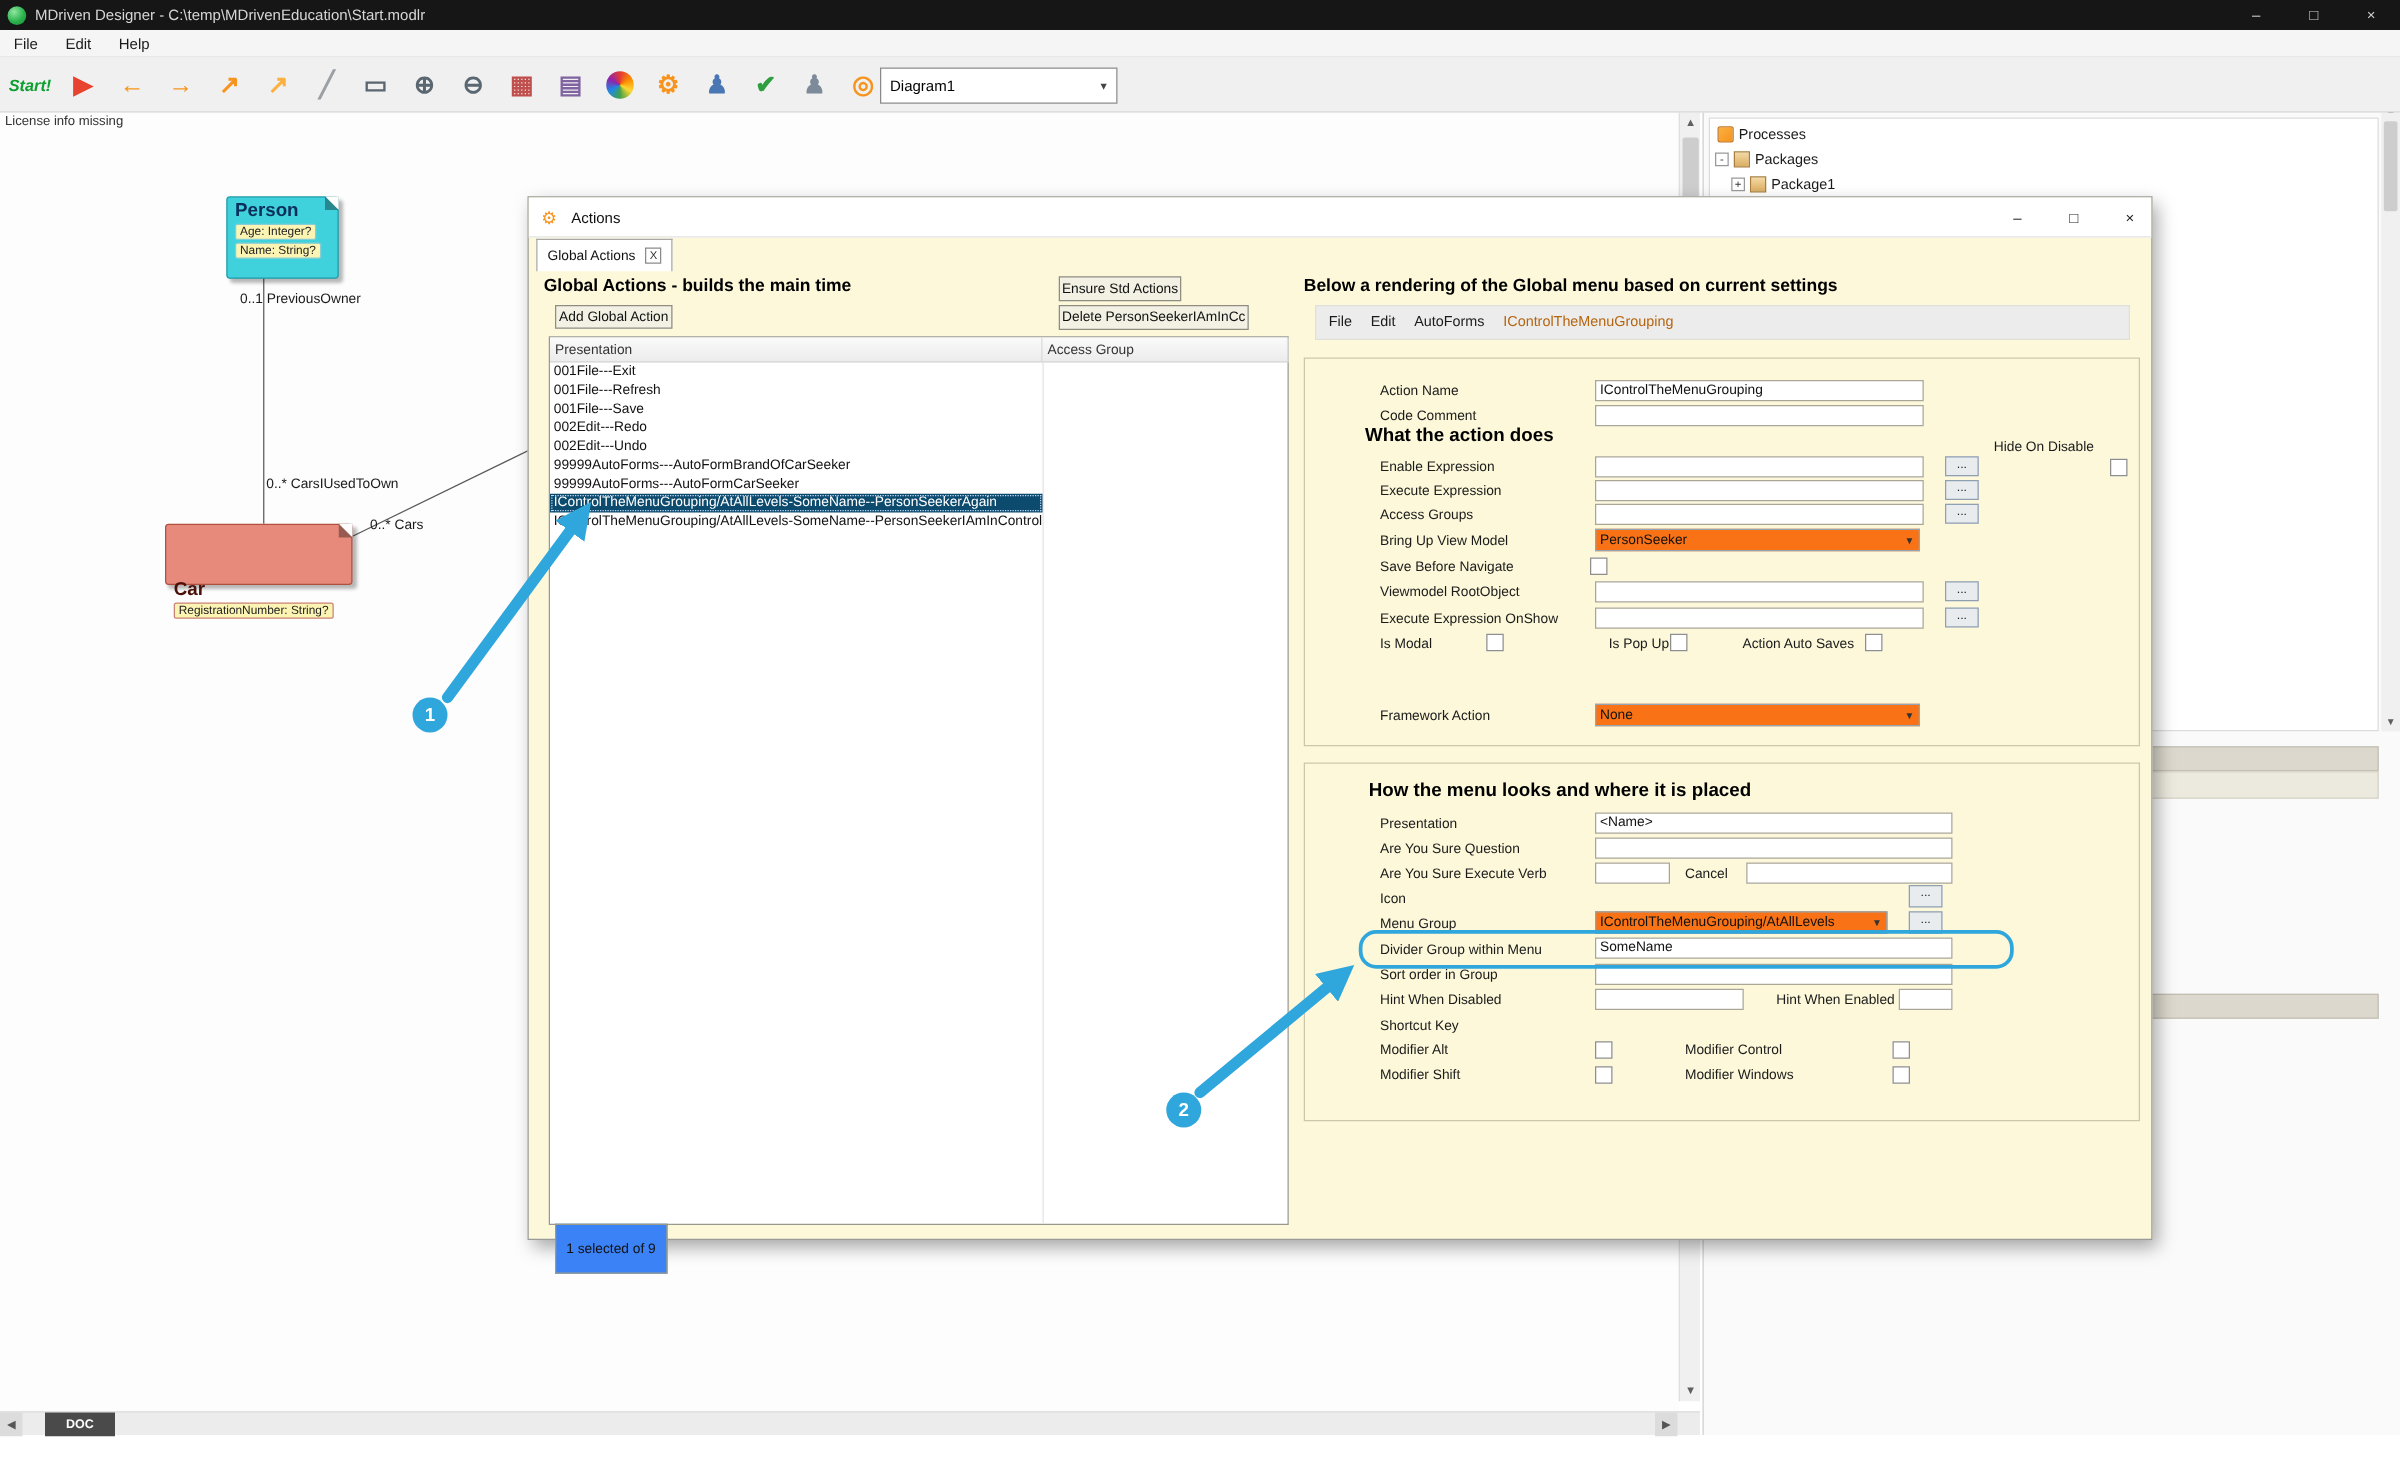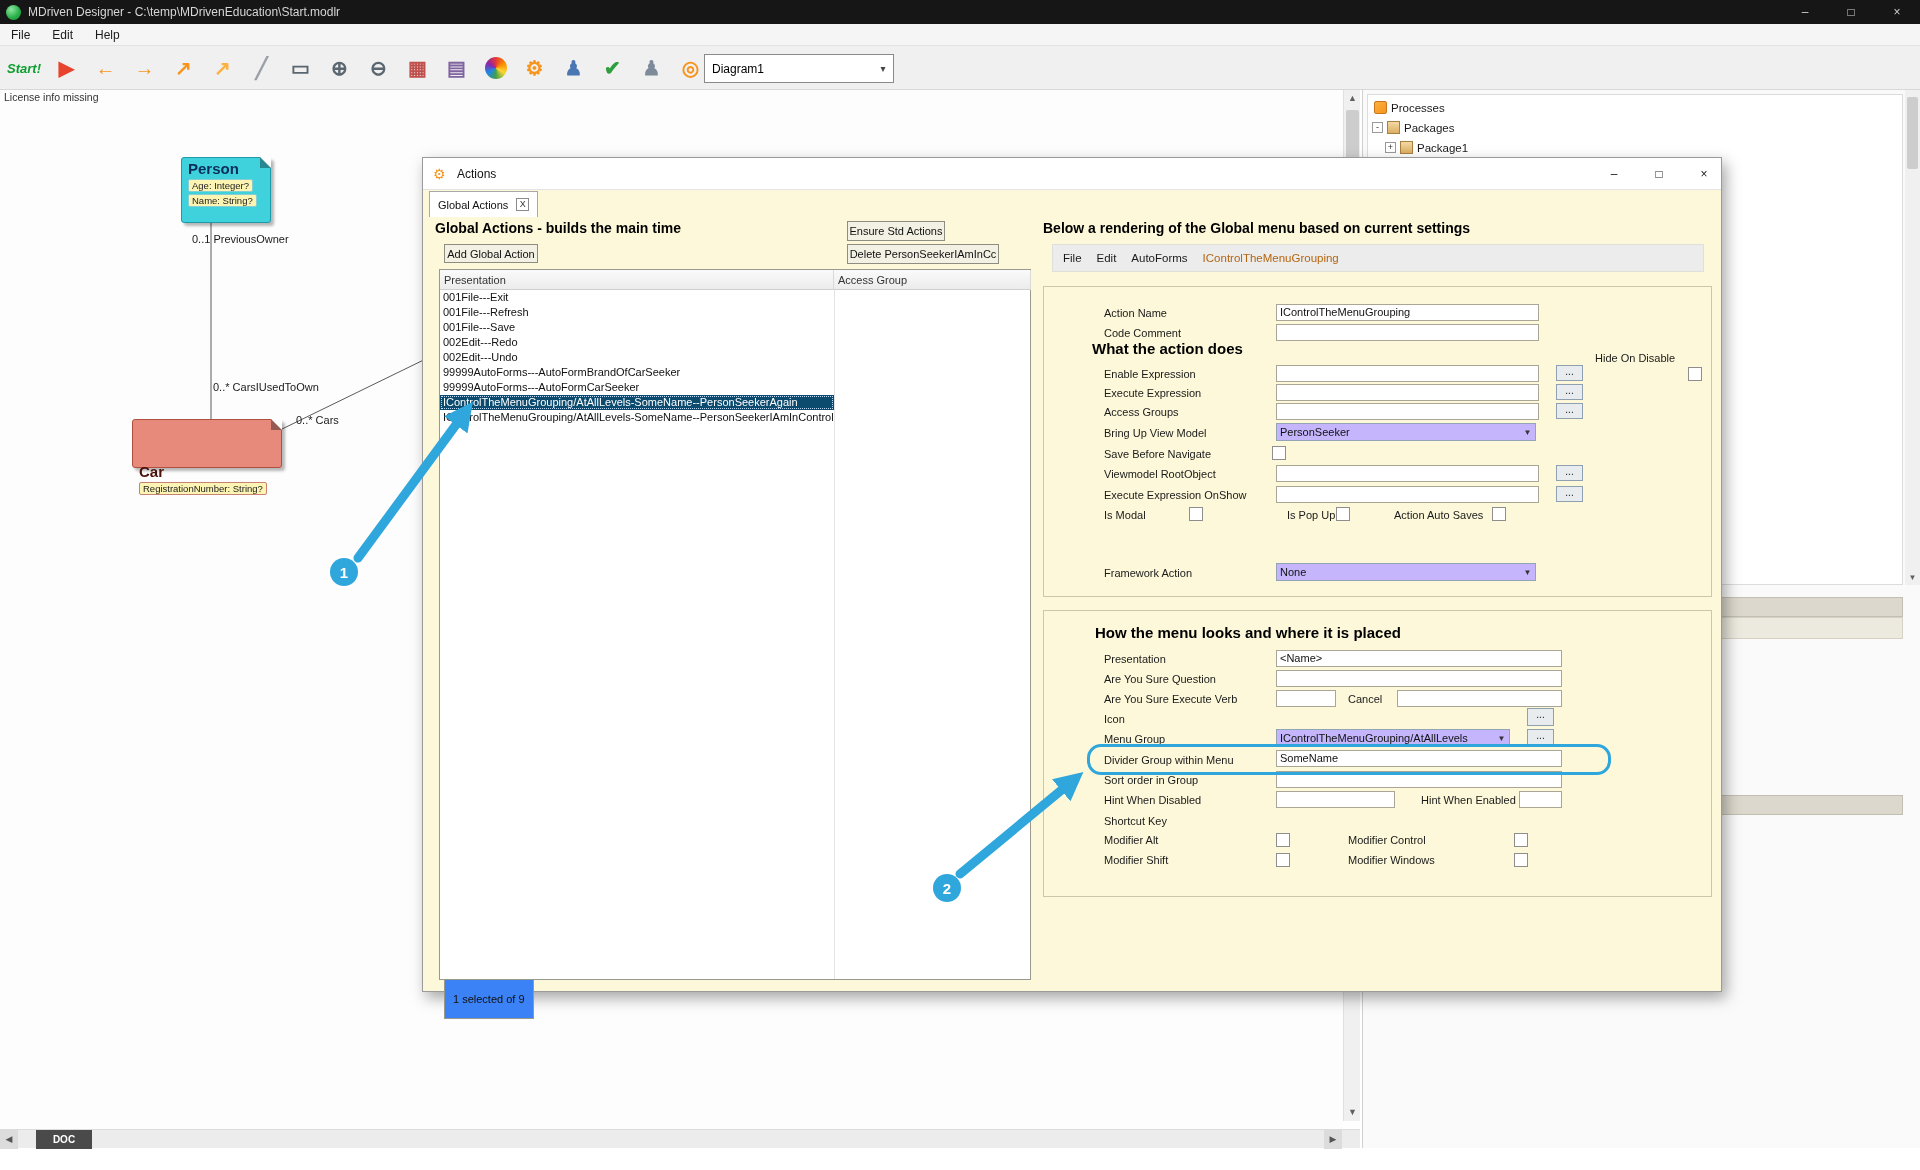--- a/index.html
+++ b/index.html
@@ -108,21 +108,21 @@
   .menustrip span:last-child { color:#b5650f; }
 
   .groupbox { position:absolute; border:1px solid #cbc7ad; }
   .box-heading { position:absolute; font-size:15px; font-weight:bold; color:#000; white-space:nowrap; }
 
   .lbl { position:absolute; left:681px; font-size:11px; line-height:17px; white-space:nowrap; color:#1a1a1a; }
   .inp { position:absolute; left:853px; width:263px; height:17px; background:#fff; border:1px solid #a9a696; font-size:11px; line-height:15px; padding:0 3px; white-space:nowrap; overflow:hidden; color:#111; }
   .inp.wide { width:286px; }
   .dots { position:absolute; left:1133px; width:27px; height:16px; background:#e9ecef; border:1px solid #8fa0b1; font-size:10px; line-height:12px; text-align:center; color:#222; }
   .chk { position:absolute; width:14px; height:14px; background:#fff; border:1px solid #8e8e8e; }
-  .dd { position:absolute; left:853px; height:18px; background:#c4b5fd; border:1px solid #93a5b5; display:flex; align-items:center; }
+  .dd { position:absolute; left:853px; height:18px; background:#f97316; border:1px solid #93a5b5; display:flex; align-items:center; }
   .dd .dd-val { flex:1; font-size:11px; padding-left:3px; white-space:nowrap; overflow:hidden; color:#111; }
   .dd .dd-arr { width:15px; font-size:8px; color:#333; text-align:center; }
 
   
   .annot-svg { position:absolute; left:0; top:0; width:1920px; height:1170px; z-index:20; pointer-events:none; }
   .annot-badge { position:absolute; width:28px; height:28px; border-radius:50%; background:#2fa6dc; color:#fff; font-size:15px; font-weight:bold; display:flex; align-items:center; justify-content:center; z-index:22; }
   .annot-highlight { position:absolute; left:1087px; top:744px; width:524px; height:31px; border:3px solid #2fa6dc; border-radius:14px; z-index:21; }
 </style>
 </head>
 <body>

